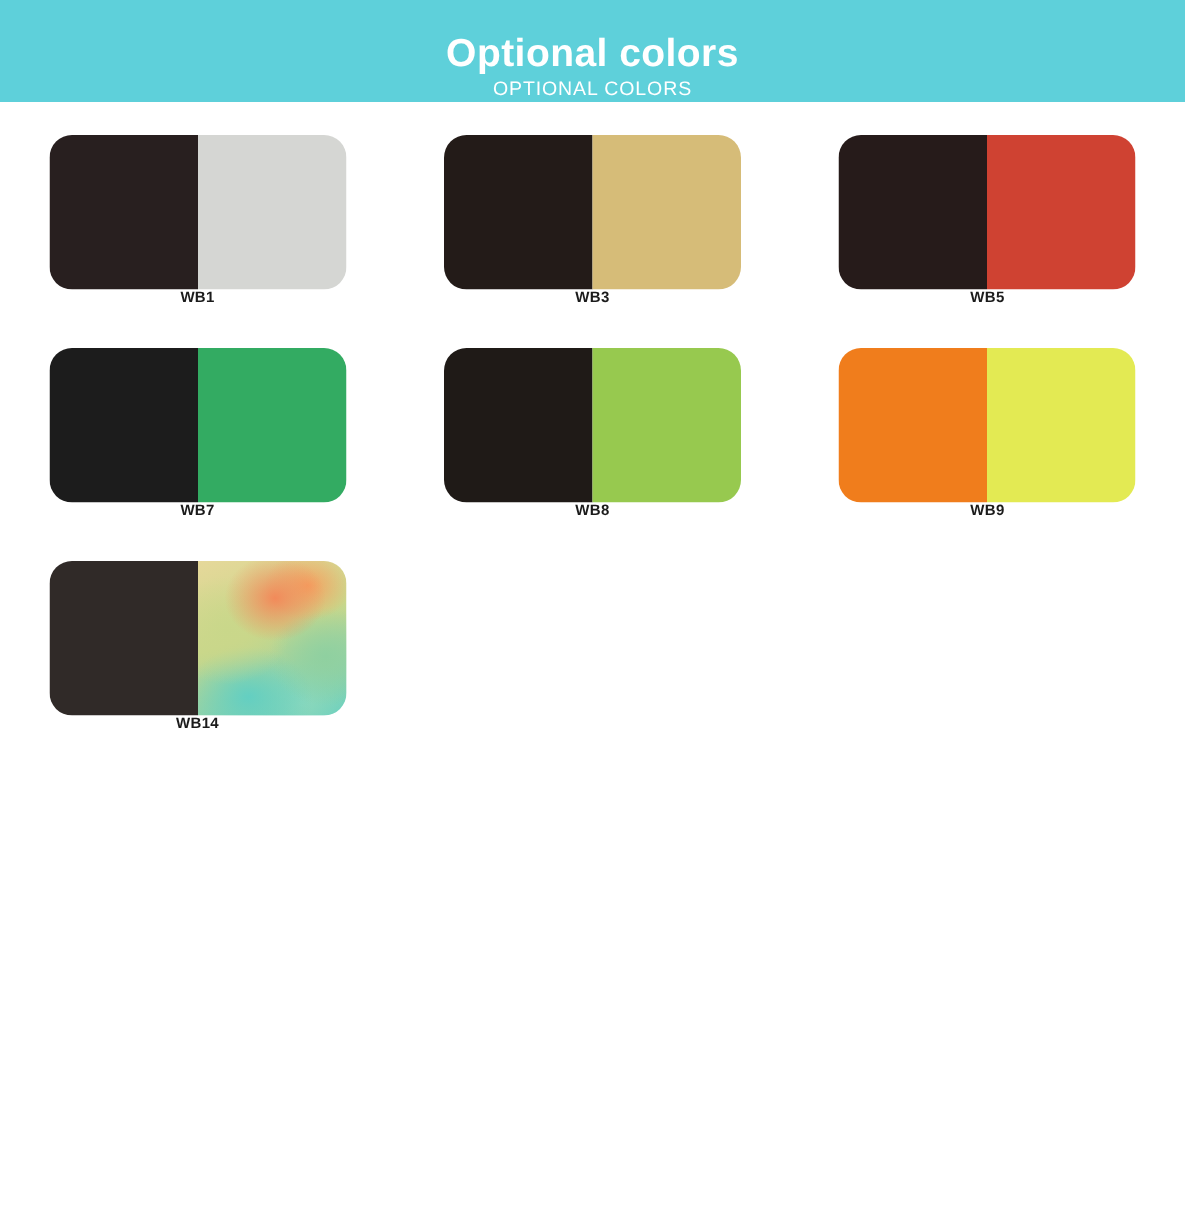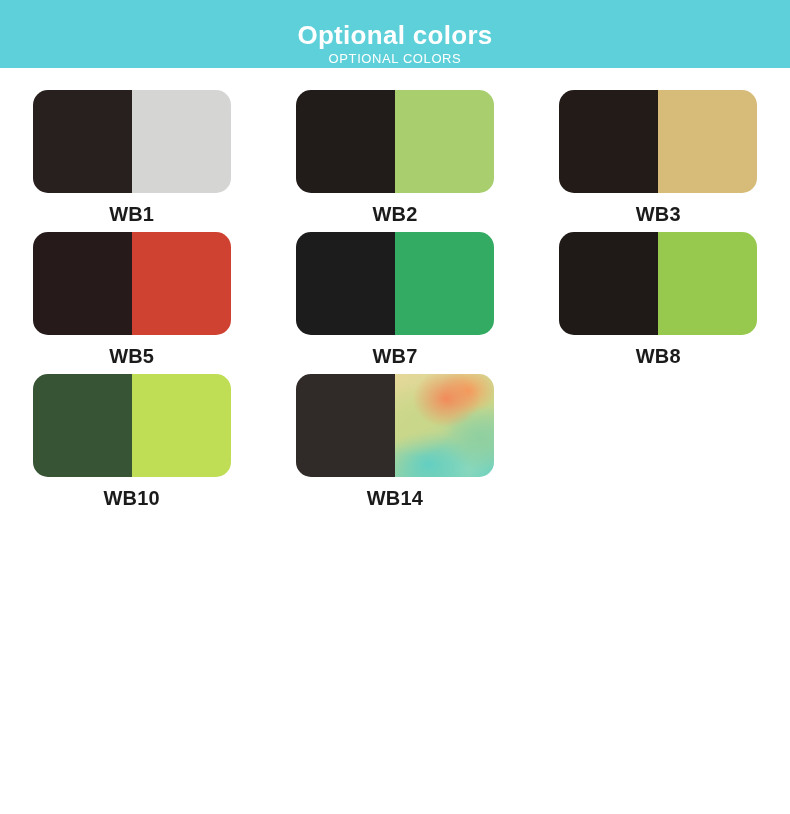--- a/index.html
+++ b/index.html
@@ -72,22 +72,22 @@
     overflow: hidden;
     display: flex;
   }
 
   .half {
     width: 50%;
     height: 100%;
   }
 
   .swatch-label {
-    margin-top: 10px;
-    font-size: 20px;
+    margin-top: 0;
+    font-size: 10px;
     font-weight: bold;
     color: #1b1b1b;
     letter-spacing: 0.2px;
   }
 
   
   .tex-speckle::after {
     content: "";
     position: absolute;
     inset: 0;
@@ -112,27 +112,20 @@
   <div id="grid">
       <div class="cell">
         <div class="swatch">
           <div class="half" style="background: rgb(40, 31, 31);"></div>
           <div class="half" style="background: rgb(213, 214, 211);"></div>
         </div>
         <div class="swatch-label">WB1</div>
       </div>
       <div class="cell">
         <div class="swatch">
-          <div class="half" style="background: rgb(33, 28, 26);"></div>
-          <div class="half" style="background: rgb(168, 206, 110);"></div>
-        </div>
-        <div class="swatch-label">WB2</div>
-      </div>
-      <div class="cell">
-        <div class="swatch">
           <div class="half" style="background: rgb(35, 27, 24);"></div>
           <div class="half" style="background: rgb(214, 188, 120);"></div>
         </div>
         <div class="swatch-label">WB3</div>
       </div>
       <div class="cell">
         <div class="swatch">
           <div class="half" style="background: rgb(38, 27, 26);"></div>
           <div class="half" style="background: rgb(207, 66, 50);"></div>
         </div>
@@ -147,24 +140,24 @@
       </div>
       <div class="cell">
         <div class="swatch">
           <div class="half" style="background: rgb(31, 26, 23);"></div>
           <div class="half" style="background: rgb(151, 201, 79);"></div>
         </div>
         <div class="swatch-label">WB8</div>
       </div>
       <div class="cell">
         <div class="swatch">
-          <div class="half" style="background: rgb(55, 84, 52);"></div>
-          <div class="half" style="background: rgb(191, 222, 85);"></div>
+          <div class="half" style="background: rgb(240, 125, 28);"></div>
+          <div class="half" style="background: rgb(227, 234, 83);"></div>
         </div>
-        <div class="swatch-label">WB10</div>
+        <div class="swatch-label">WB9</div>
       </div>
       <div class="cell">
         <div class="swatch">
           <div class="half" style="background: rgb(48, 42, 40);"></div>
           <div class="half" style="background: radial-gradient(55% 45% at 52% 24%, rgb(242, 138, 90) 0%, rgba(242, 138, 90, 0) 62%), radial-gradient(45% 35% at 74% 16%, rgb(245, 160, 95) 0%, rgba(245, 160, 95, 0) 65%), radial-gradient(60% 50% at 20% 45%, rgb(201, 215, 138) 0%, rgba(201, 215, 138, 0) 70%), radial-gradient(55% 45% at 86% 62%, rgb(143, 208, 160) 0%, rgba(143, 208, 160, 0) 70%), radial-gradient(60% 45% at 34% 88%, rgb(99, 207, 194) 0%, rgba(99, 207, 194, 0) 72%), radial-gradient(50% 40% at 70% 92%, rgb(138, 216, 189) 0%, rgba(138, 216, 189, 0) 72%), linear-gradient(160deg, rgb(230, 216, 154) 0%, rgb(201, 215, 138) 45%, rgb(99, 207, 194) 100%);"></div>
         </div>
         <div class="swatch-label">WB14</div>
       </div>
     </div>
 

